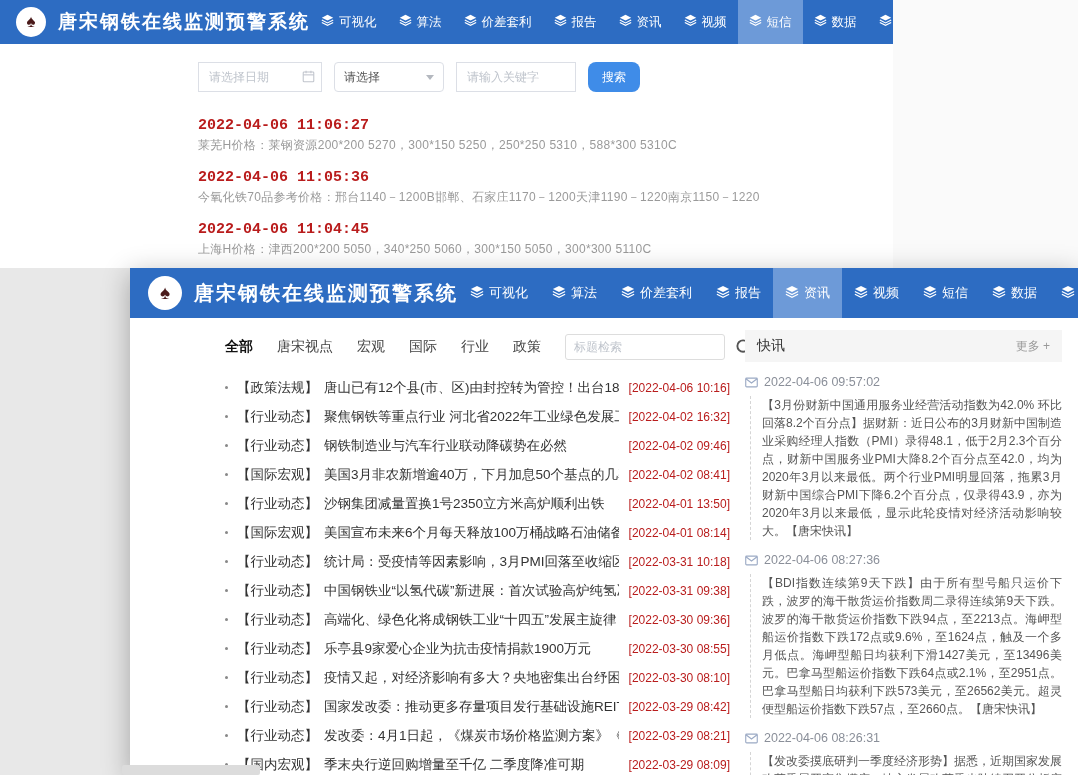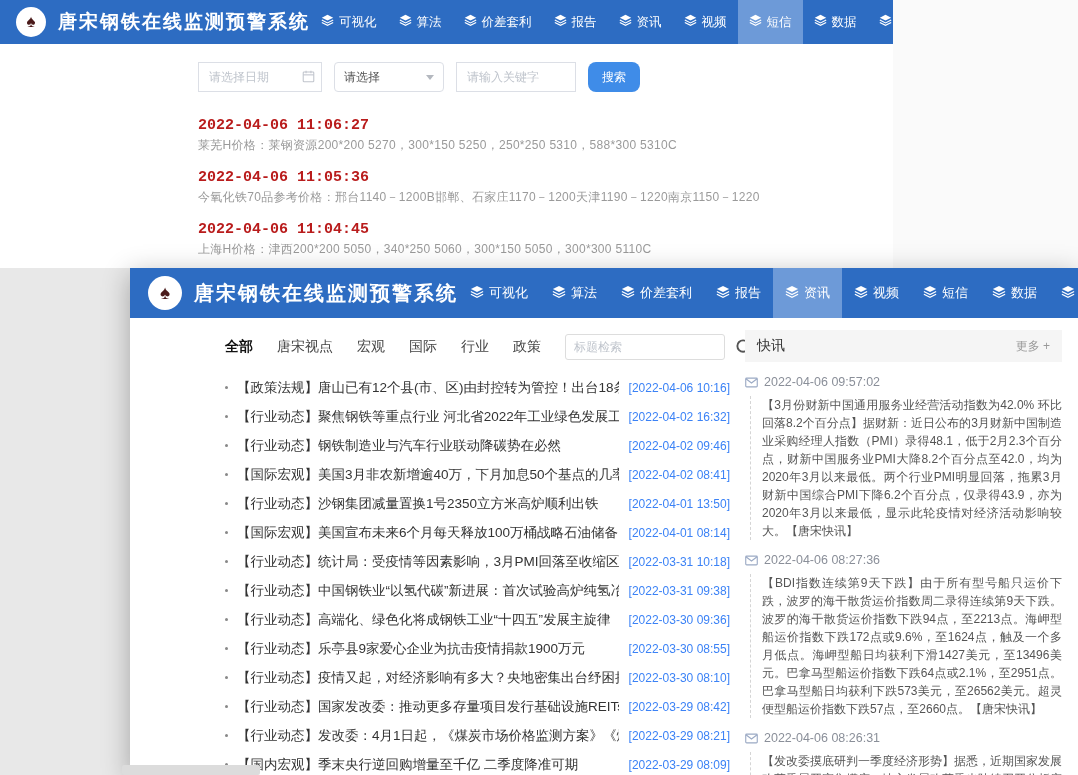--- a/index.html
+++ b/index.html
@@ -53,23 +53,23 @@
   .left-col { width:505px; flex:none; }
   .tabs-row { display:flex; align-items:center; height:34px; }
   .tab { font-size:14px; color:#444; margin-right:24px; cursor:pointer; white-space:nowrap; }
   .tab.active { color:#111; font-weight:bold; }
   .tab-search { margin-left:auto; width:160px; height:26px; border:1px solid #ddd; border-radius:3px; font-size:12px; padding:0 8px; color:#606266; outline:none; font-family:inherit; }
   .mag { margin-left:10px; flex:none; display:flex; }
 
   .news-list { margin-top:9px; }
   .news-row { display:flex; align-items:center; height:29px; font-size:13.5px; color:#333; cursor:pointer; }
   .dot { width:3px; height:3px; background:#888; border-radius:50%; margin-right:9px; flex:none; }
-  .cat { flex:none; }
+  .cat { flex:none; margin-right:6px; }
   .n-title { flex:1; white-space:nowrap; overflow:hidden; }
-  .n-time { flex:none; margin-left:10px; color:#3b82f6; font-size:12px; }
+  .n-time { flex:none; margin-left:10px; color:#b91c1c; font-size:12px; }
 
   .right-col { flex:1; min-width:0; }
   .quick-head { height:32px; background:#f5f5f5; display:flex; align-items:center; justify-content:space-between; padding:0 12px; }
   .quick-title { font-size:14px; color:#333; }
   .quick-more { font-size:12px; color:#999; cursor:pointer; }
   .quick-entry { margin-top:13px; cursor:pointer; }
   .q-time { display:flex; align-items:center; gap:6px; font-size:12.5px; color:#8a8f99; }
   .q-text { margin:7px 0 0 5px; padding-left:11px; border-left:1px dashed #d5d5d5; font-size:12px; color:#555; line-height:18px; text-align:justify; }
 
   .link-artifact { position:absolute; left:122px; top:765px; width:138px; height:10px; background:#dcdcdc; border-radius:2px; }

